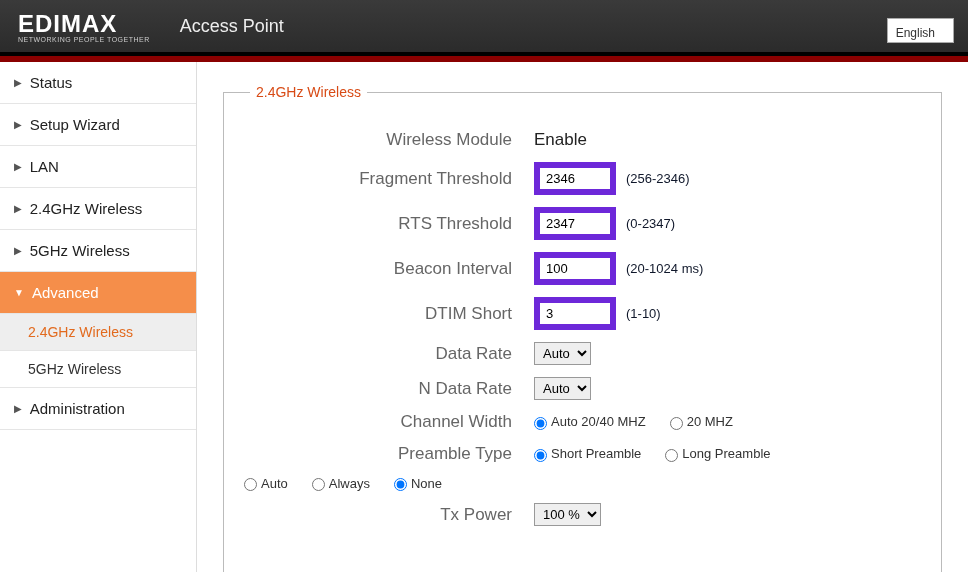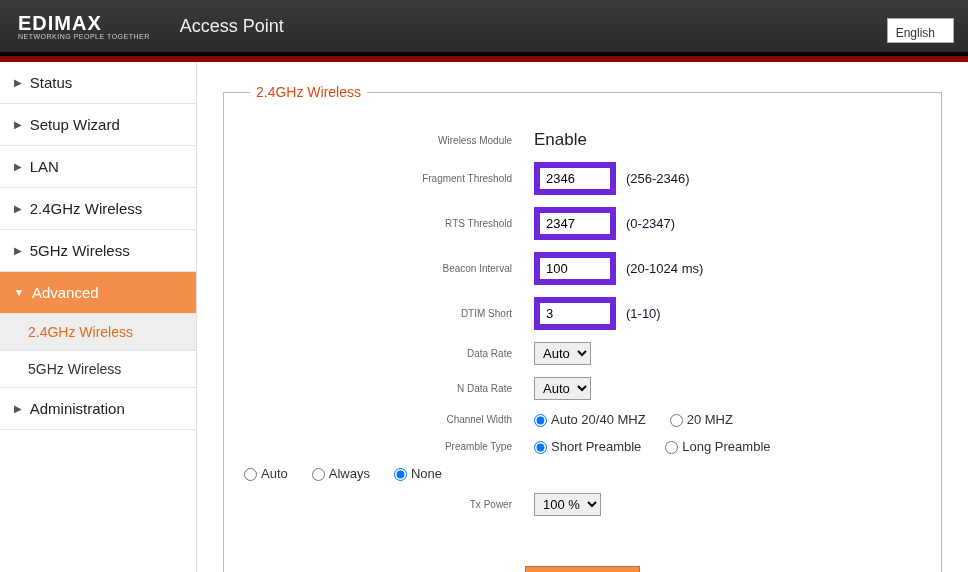--- a/index.html
+++ b/index.html
@@ -1,35 +1,35 @@
 <!DOCTYPE html>
 <html><head>
 <meta charset="utf-8">
 <style>
 * { box-sizing: border-box; margin: 0; padding: 0; }
 body { font-family: Arial, sans-serif; font-size: 13px; color: #333; background: #fff; }
 .header { background: linear-gradient(#3a3a3a,#2b2b2b); height: 56px; display: flex; align-items: center; padding: 0 18px; position: relative; border-bottom: 4px solid #000; }
 .header-red { height: 6px; background: #8a0000; }
-.logo { color: #fff; font-weight: bold; font-size: 20px; letter-spacing: 1px; }
+.logo { color: #fff; font-weight: bold; font-size: 24px; letter-spacing: 1px; }
 .logo-sub { color: #ccc; font-size: 7px; letter-spacing: 0.5px; display: block; margin-top: -2px; }
 .app-title { color: #eee; font-size: 18px; margin-left: 30px; }
 .lang { position: absolute; right: 14px; top: 18px; background: #fff; border: 1px solid #aaa; padding: 7px 18px 2px 8px; font-size: 12px; cursor: pointer; }
 .main { display: flex; }
 .sidebar { width: 197px; border-right: 1px solid #ddd; min-height: 510px; }
 .nav-item { display: flex; align-items: center; padding: 12px 14px; border-bottom: 1px solid #e5e5e5; cursor: pointer; font-size: 15px; color: #222; }
 .nav-item.active { background: #f58e4a; color: #fff; }
 .nav-item .arrow { margin-right: 8px; font-size: 10px; color: #555; }
 .nav-item.active .arrow { color: #fff; }
 .sub-item { padding: 10px 14px 10px 28px; border-bottom: 1px solid #e5e5e5; cursor: pointer; font-size: 14px; color: #333; }
 .sub-item.selected { background: #eee; color: #e26a1e; }
 .content { flex: 1; padding: 22px 26px; }
 fieldset { border: 1px solid #bbb; padding: 30px 20px 20px 20px; position: relative; }
 legend { color: #d84b16; font-size: 14px; padding: 0 6px; margin-left: 6px; }
 .form-row { display: flex; align-items: center; margin-bottom: 12px; }
-.form-label { width: 290px; text-align: right; padding-right: 22px; color: #666; font-size: 10px; }
+.form-label { width: 290px; text-align: right; padding-right: 22px; color: #666; font-size: 17px; }
 .form-control { display: flex; align-items: center; gap: 10px; }
 .text-input { border: 6px solid #6d28d9; padding: 3px 6px; width: 82px; font-size: 13px; }
 .hint { color: #0f172a; font-size: 13px; text-align: right; }
 .static-val { color: #222; font-size: 17px; }
 select.sel { border: 1px solid #999; padding: 2px 4px; font-size: 13px; }
 .radio-group label { margin-right: 14px; font-size: 13px; cursor: pointer; }
 .radio-group input { margin-right: 4px; vertical-align: middle; }
 .save-row { text-align: center; margin-top: 50px; }
 .save-btn { background: #f58e4a; color: #000000; border: 1px solid #c86b2e; padding: 4px 14px; font-size: 13px; cursor: pointer; font-weight: bold; }
 </style>

